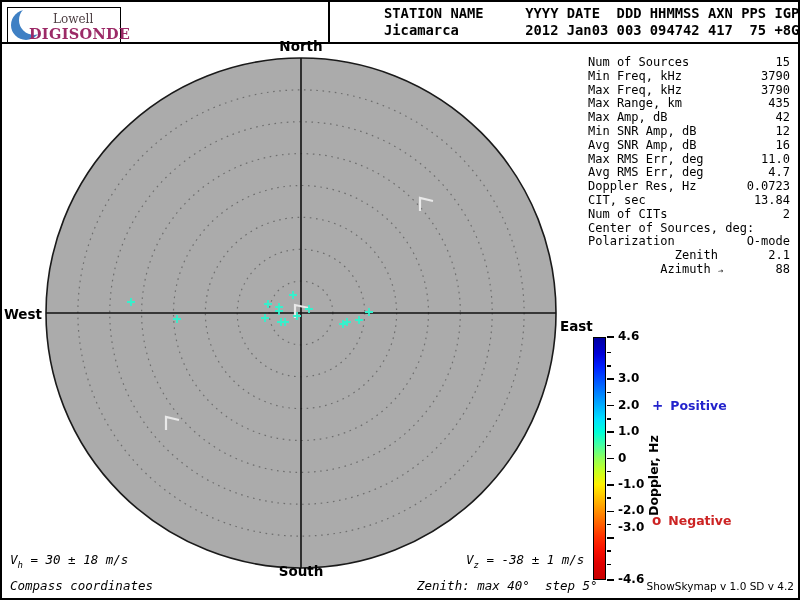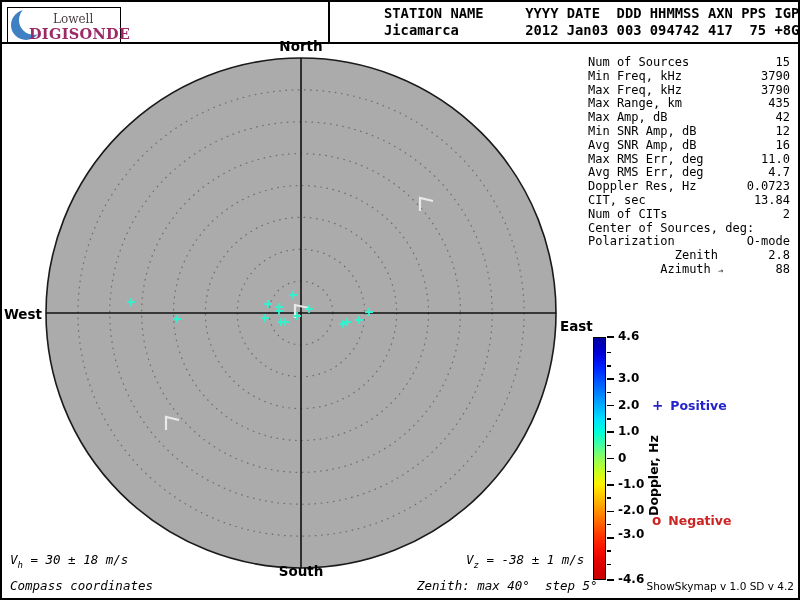--- a/index.html
+++ b/index.html
@@ -170,21 +170,21 @@
     <div class="stat-row">
       <span class="stat-label">Center of Sources, deg:</span>
       <span class="stat-value"></span>
     </div>
     <div class="stat-row">
       <span class="stat-label">Polarization</span>
       <span class="stat-value">O-mode</span>
     </div>
     <div class="stat-row">
       <span class="stat-label">            Zenith</span>
-      <span class="stat-value">2.8</span>
+      <span class="stat-value">2.1</span>
     </div>
     <div class="stat-row">
       <span class="stat-label">          Azimuth<span class="az-arrow">↗</span></span>
       <span class="stat-value">88</span>
     </div>
   </div>
 
 <div class="colorbar-wrap">
   <div class="colorbar-bar" style="background: linear-gradient(rgb(0, 0, 160) 0%, rgb(0, 0, 216) 6.5%, rgb(0, 32, 255) 12%, rgb(0, 80, 255) 17.4%, rgb(0, 128, 255) 22.8%, rgb(0, 176, 255) 28.3%, rgb(0, 224, 255) 33.7%, rgb(0, 255, 216) 39.1%, rgb(72, 255, 160) 44.6%, rgb(144, 255, 88) 50%, rgb(200, 255, 32) 55.4%, rgb(255, 240, 0) 60.9%, rgb(255, 192, 0) 66.3%, rgb(255, 144, 0) 71.7%, rgb(255, 96, 0) 77.2%, rgb(255, 48, 0) 82.6%, rgb(248, 16, 0) 88%, rgb(224, 0, 0) 93.5%, rgb(200, 0, 0) 100%);"></div>
   <div class="colorbar-ticks">
@@ -196,21 +196,21 @@
       <div class="cb-label" style="top: 60.6739px;">2.0</div>
       <div class="cb-tick major" style="top: 94.287px;"></div>
       <div class="cb-label" style="top: 87.087px;">1.0</div>
       <div class="cb-tick major" style="top: 120.7px;"></div>
       <div class="cb-label" style="top: 113.5px;">0</div>
       <div class="cb-tick major" style="top: 147.113px;"></div>
       <div class="cb-label" style="top: 139.913px;">-1.0</div>
       <div class="cb-tick major" style="top: 173.526px;"></div>
       <div class="cb-label" style="top: 166.326px;">-2.0</div>
       <div class="cb-tick major" style="top: 199.939px;"></div>
-      <div class="cb-label" style="top: 190px;">-3.0</div>
+      <div class="cb-label" style="top: 183px;">-3.0</div>
       <div class="cb-tick major" style="top: 242.2px;"></div>
       <div class="cb-label" style="top: 235px;">-4.6</div>
       <div class="cb-tick minor" style="top: 15.1978px;"></div>
       <div class="cb-tick minor" style="top: 28.4043px;"></div>
       <div class="cb-tick minor" style="top: 54.8174px;"></div>
       <div class="cb-tick minor" style="top: 81.2304px;"></div>
       <div class="cb-tick minor" style="top: 107.643px;"></div>
       <div class="cb-tick minor" style="top: 134.057px;"></div>
       <div class="cb-tick minor" style="top: 160.47px;"></div>
       <div class="cb-tick minor" style="top: 186.883px;"></div>

